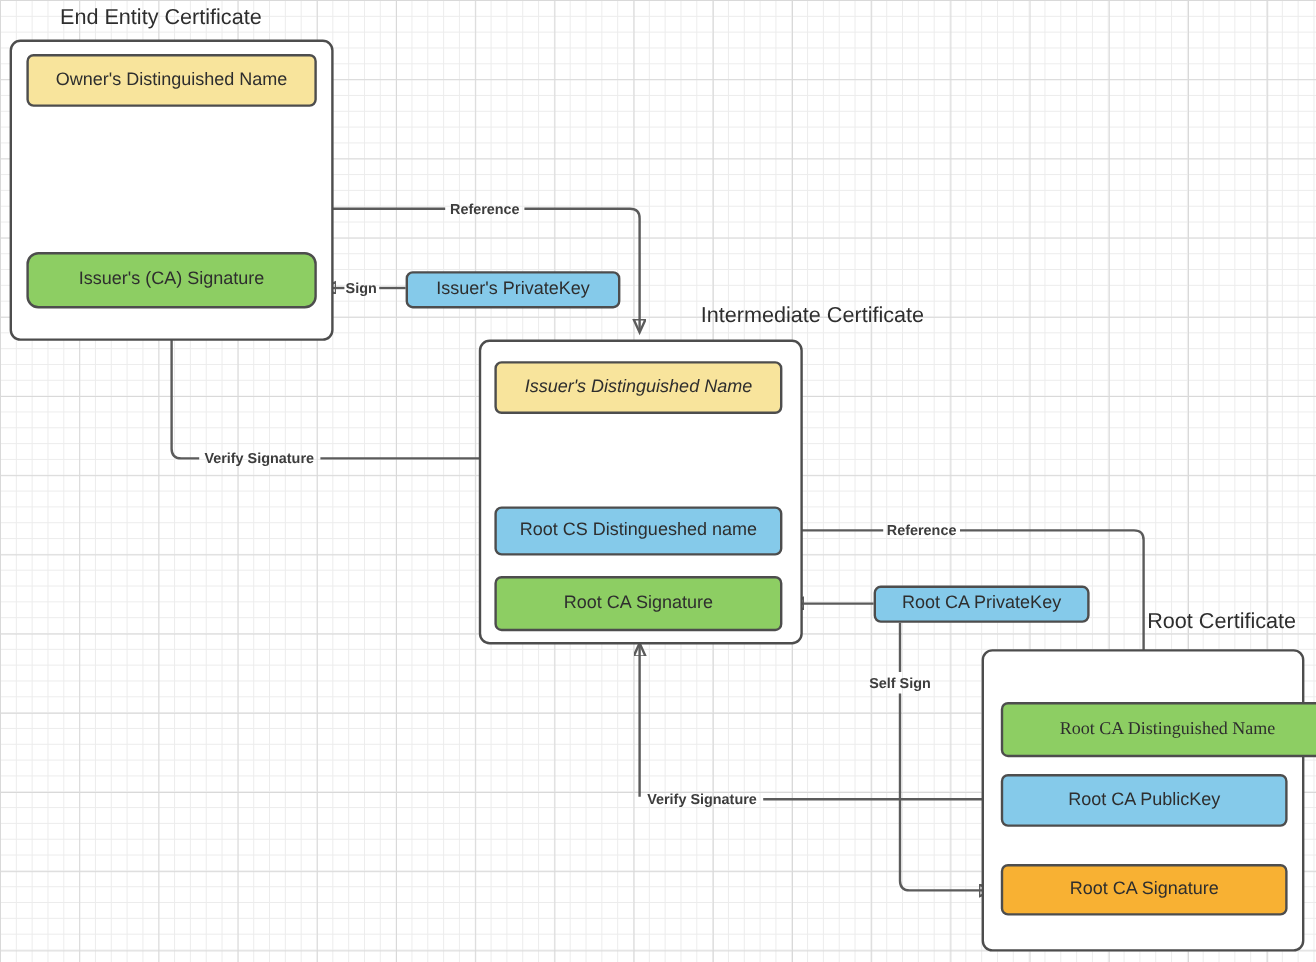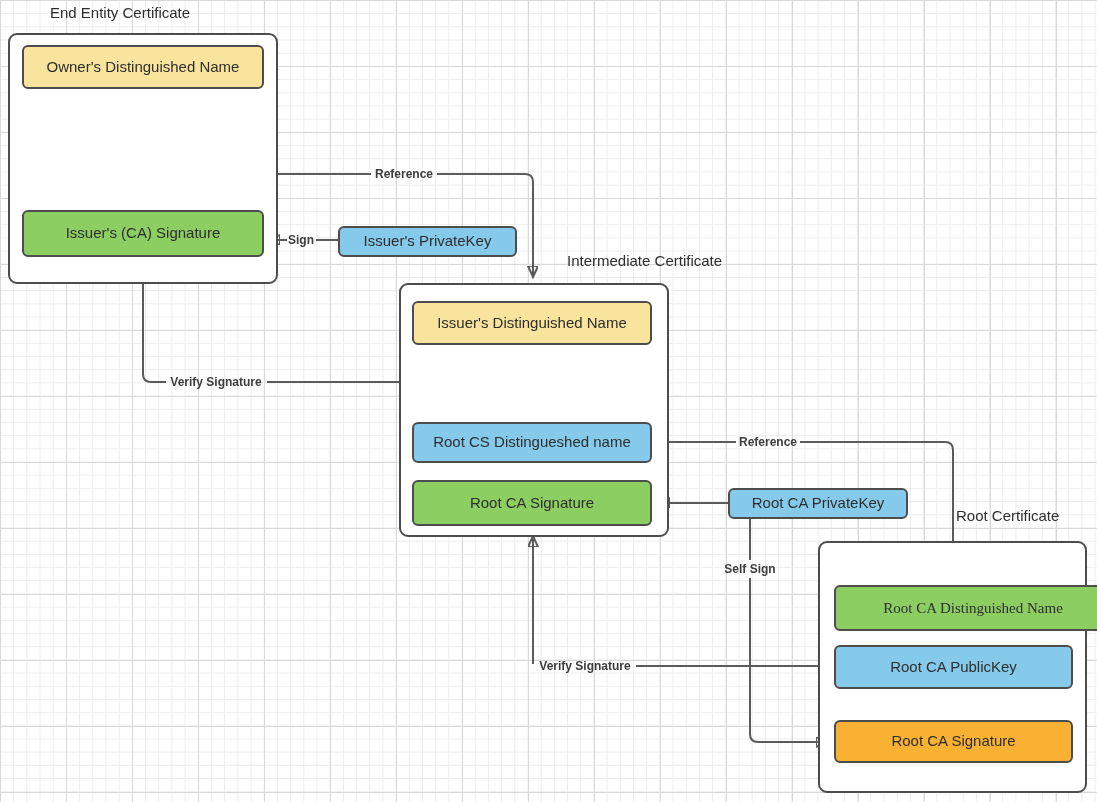--- a/index.html
+++ b/index.html
@@ -11,21 +11,21 @@
       linear-gradient(to bottom,#d9d9d9 1px,transparent 1px),
       linear-gradient(to right,#ececec 1px,transparent 1px),
       linear-gradient(to bottom,#ececec 1px,transparent 1px);
     background-size:66px 66px,66px 66px,13.2px 13.2px,13.2px 13.2px;
   }
   .container-box{
     position:absolute;background:#ffffff;border:2px solid #4d4d4d;border-radius:9px;
     box-sizing:border-box;
   }
   .cert-title{
-    position:absolute;font-size:15px;color:#2e2e2e;white-space:nowrap;
+    position:absolute;font-size:18px;color:#2e2e2e;white-space:nowrap;
   }
   .field{
     position:absolute;border:2px solid #4d4d4d;border-radius:6px;box-sizing:border-box;
     display:flex;align-items:center;justify-content:center;text-align:center;
     font-size:15px;color:#2e2e2e;line-height:1.25;padding:0 14px;white-space:pre-wrap;
   }
   .edge-label{
     position:absolute;transform:translate(-50%,-50%);font-size:12px;font-weight:bold;
     color:#3d3d3d;white-space:nowrap;
   }
@@ -62,26 +62,26 @@
     <path d="M750,578 V734 Q750,742 758,742 H826" marker-end="url(#arr)"></path>
 
     <path d="M652,442 H736"></path>
     <path d="M800,442 H945 Q953,442 953,450 V578" marker-end="url(#arr)"></path>
   </svg>
 
   <div class="cert-title" style="left:50px;top:4px;">End Entity Certificate</div>
   <div class="container-box" style="left:8px;top:33px;width:270px;height:251px;"></div>
 
   <div class="field" style="left: 22px; top: 45px; width: 242px; height: 44px; background-color: rgb(248, 228, 156);">Owner's Distinguished Name</div>
-  <div class="field" style="left: 22px; top: 210px; width: 242px; height: 47px; background-color: rgb(141, 206, 99);">Issuer's (CA) Signature</div>
+  <div class="field" style="left: 22px; top: 210px; width: 242px; height: 47px; background-color: rgb(141, 206, 99); border-radius: 10px;">Issuer's (CA) Signature</div>
 
-  <div class="cert-title" style="left:567px;top:252px;">Intermediate Certificate</div>
+  <div class="cert-title" style="left:567px;top:252px;padding-left:17px;">Intermediate Certificate</div>
   <div class="container-box" style="left:399px;top:283px;width:270px;height:254px;"></div>
 
-  <div class="field" style="left: 412px; top: 301px; width: 240px; height: 44px; background-color: rgb(248, 228, 156);">Issuer's Distinguished Name</div>
+  <div class="field" style="left: 412px; top: 301px; width: 240px; height: 44px; background-color: rgb(248, 228, 156); font-style: italic;">Issuer's Distinguished Name</div>
   <div class="field" style="left: 412px; top: 422px; width: 240px; height: 41px; background-color: rgb(133, 202, 234); text-align: right;">Root CS Distingueshed name</div>
   <div class="field" style="left: 412px; top: 480px; width: 240px; height: 46px; background-color: rgb(141, 206, 99);">Root CA Signature</div>
 
   <div class="cert-title" style="left:956px;top:507px;">Root Certificate</div>
   <div class="container-box" style="left:818px;top:541px;width:269px;height:252px;"></div>
 
   <div class="field" style="left: 834px; top: 585px; width: 278px; height: 46px; background-color: rgb(141, 206, 99); font-family: Liberation Serif, serif;">Root CA Distinguished Name</div>
   <div class="field" style="left: 834px; top: 645px; width: 239px; height: 44px; background-color: rgb(133, 202, 234);">Root CA PublicKey</div>
   <div class="field" style="left: 834px; top: 720px; width: 239px; height: 43px; background-color: rgb(248, 177, 51);">Root CA Signature</div>
 

